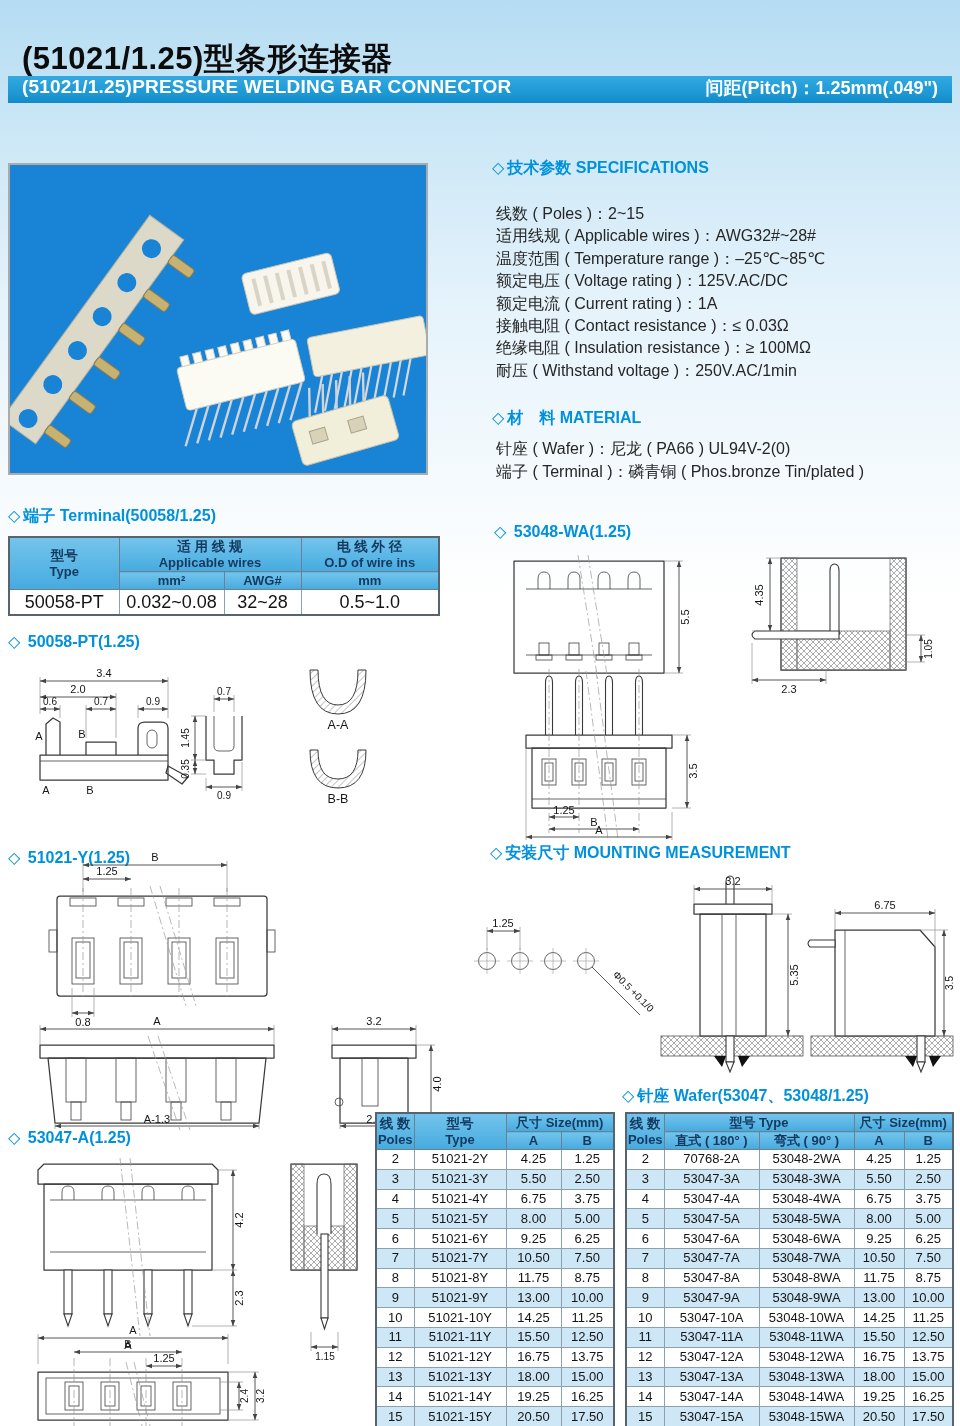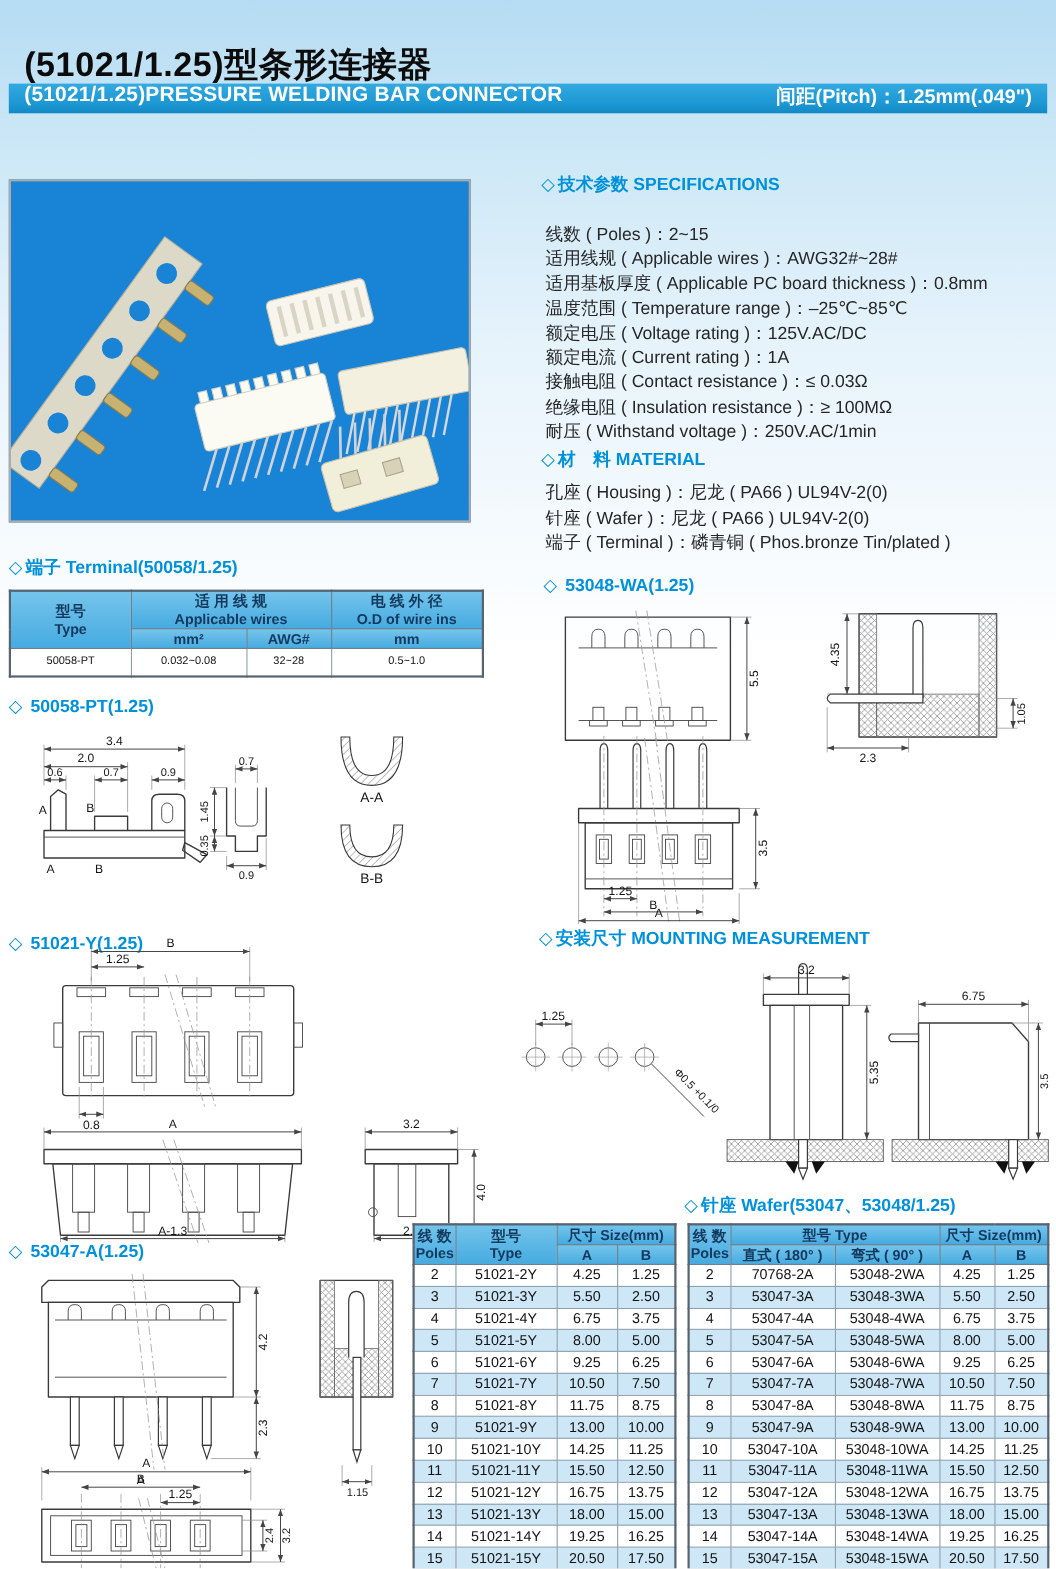--- a/index.html
+++ b/index.html
@@ -23,21 +23,21 @@
   .spec-block{position:absolute;left:496px;top:203px;width:460px}
   .spec-line{font-size:16px;color:#262626;line-height:22.4px;white-space:nowrap}
   .mat-block{position:absolute;left:496px;top:438px;width:460px}
   .mat-block .spec-line{line-height:22.6px}
   
   table.dt{border-collapse:collapse;table-layout:fixed;background:#fff;border:2px solid#57636e}
   .dt th{background:linear-gradient(180deg,#74c4eb 0%,#46abe0 100%);color:#14395e;font-weight:bold;
     border:1px solid #6f7f8d;padding:1px 0;font-size:13px;line-height:15px;text-align:center}
   .dt td{border:1px solid #8da0ad;font-size:13px;color:#141414;text-align:center;padding:2.4px 0;line-height:14px;background:#fff}
   .dt tbody tr:nth-child(even) td{background:#cde7f6}
-  .tt td{padding:5px 0;font-size:10px}
+  .tt td{padding:5px 0;font-size:18px}
   .th-cn{display:block;font-size:13.5px;line-height:16px}
   .th-en{display:block;font-size:13px;line-height:15px}
   
   .ol{stroke:#3a3a3a;stroke-width:1.25;fill:none;stroke-linejoin:round}
   .ol2{stroke:#4a4a4a;stroke-width:.85;fill:none}
   .olw{stroke:#3a3a3a;stroke-width:1.1;fill:#fff}
   .cl{stroke:#9a9a9a;stroke-width:.7;stroke-dasharray:8 3 2 3;fill:none}
   .ext{stroke:#8a8a8a;stroke-width:.65}
   .dim{stroke:#444;stroke-width:.9}
   .dtx{font-family:"Liberation Sans",sans-serif;font-size:11px;fill:#161616;text-anchor:middle}
@@ -150,34 +150,32 @@
       </g>
     </svg>
   </div>
 
   <div class="sec-h" style="left:492px;top:158px">
     <span class="dia">◇</span><span>技术参数 SPECIFICATIONS</span>
   </div>
   <div class="spec-block">
     <div class="spec-line">线数 ( Poles )：2~15</div>
     <div class="spec-line">适用线规 ( Applicable wires )：AWG32#~28#</div>
-    <div class="spec-line">适用基板厚度 ( Applicable PC board thickness )：0.8mm</div>
     <div class="spec-line">温度范围 ( Temperature range )：–25℃~85℃</div>
     <div class="spec-line">额定电压 ( Voltage rating )：125V.AC/DC</div>
     <div class="spec-line">额定电流 ( Current rating )：1A</div>
     <div class="spec-line">接触电阻 ( Contact resistance )：≤ 0.03Ω</div>
     <div class="spec-line">绝缘电阻 ( Insulation resistance )：≥ 100MΩ</div>
     <div class="spec-line">耐压 ( Withstand voltage )：250V.AC/1min</div>
   </div>
 
   <div class="sec-h" style="left:492px;top:408px">
     <span class="dia">◇</span><span>材　料 MATERIAL</span>
   </div>
   <div class="mat-block">
-    <div class="spec-line">孔座 ( Housing )：尼龙 ( PA66 ) UL94V-2(0)</div>
     <div class="spec-line">针座 ( Wafer )：尼龙 ( PA66 ) UL94V-2(0)</div>
     <div class="spec-line">端子 ( Terminal )：磷青铜 ( Phos.bronze Tin/plated )</div>
   </div>
 
   <div class="sec-h" style="left:8px;top:506px">
     <span class="dia">◇</span><span>端子 Terminal(50058/1.25)</span>
   </div>
   <table class="dt tt abs" style="left:8px;top:536px;width:430px">
     <colgroup>
         <col style="width:110px">

